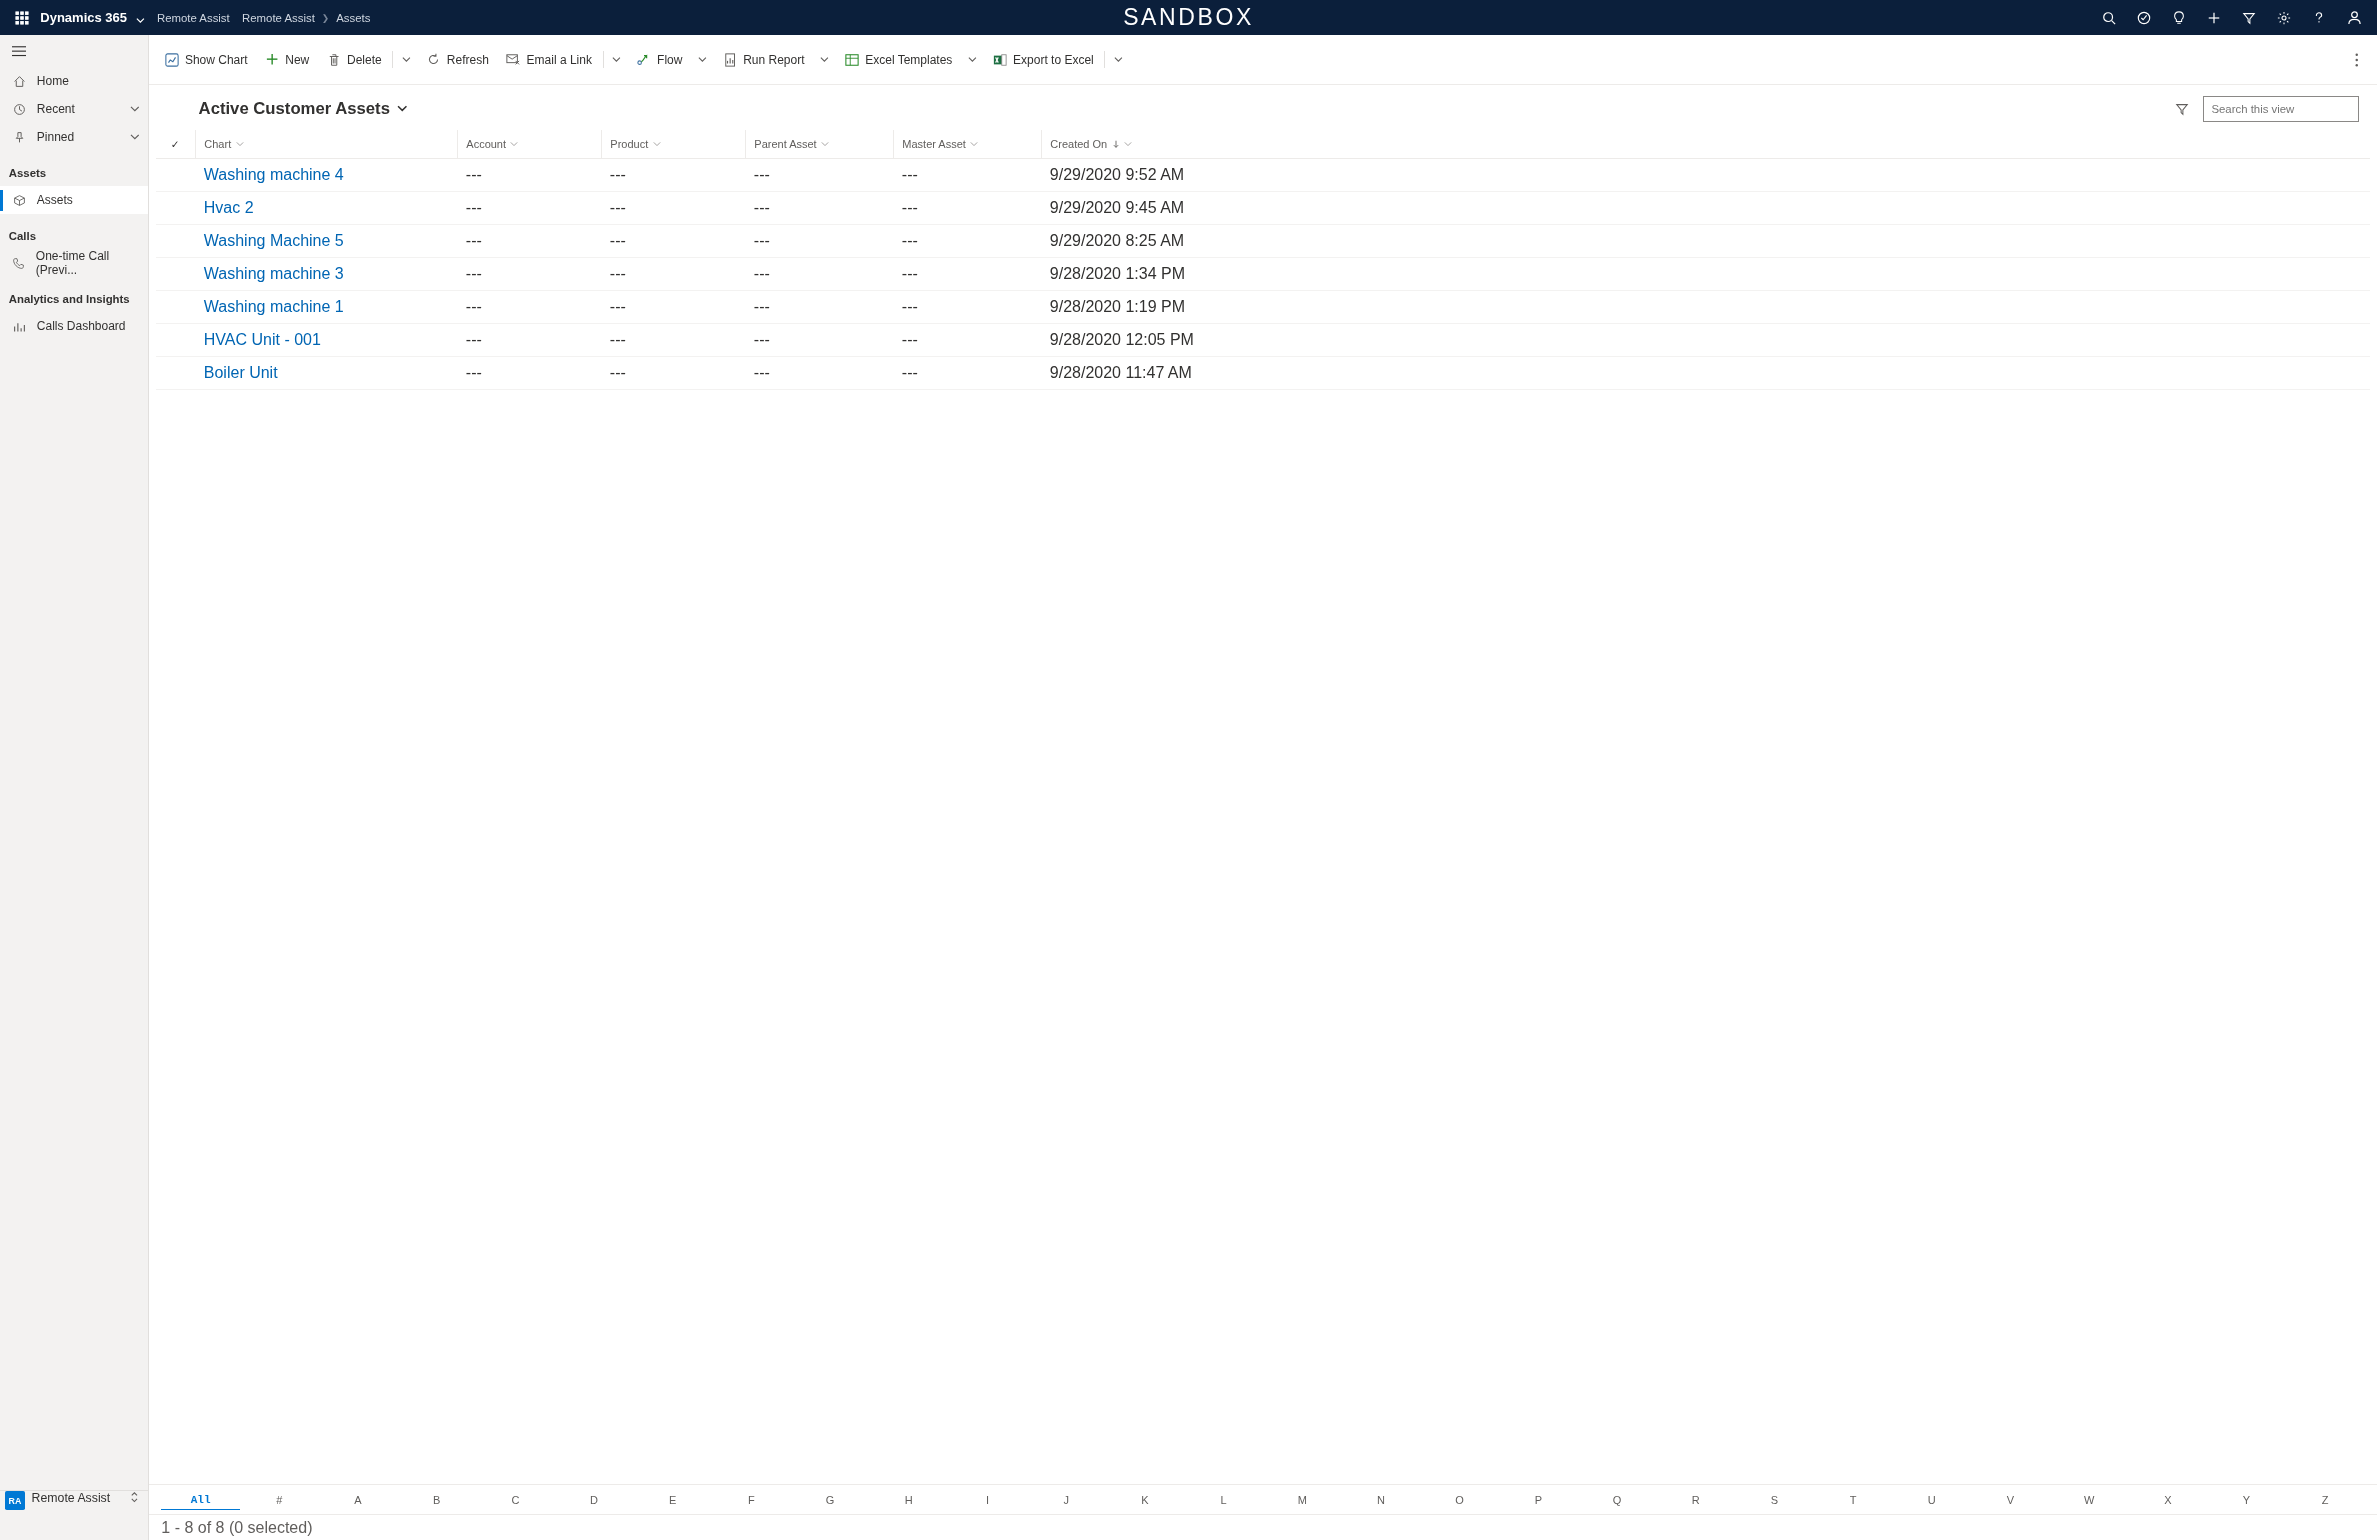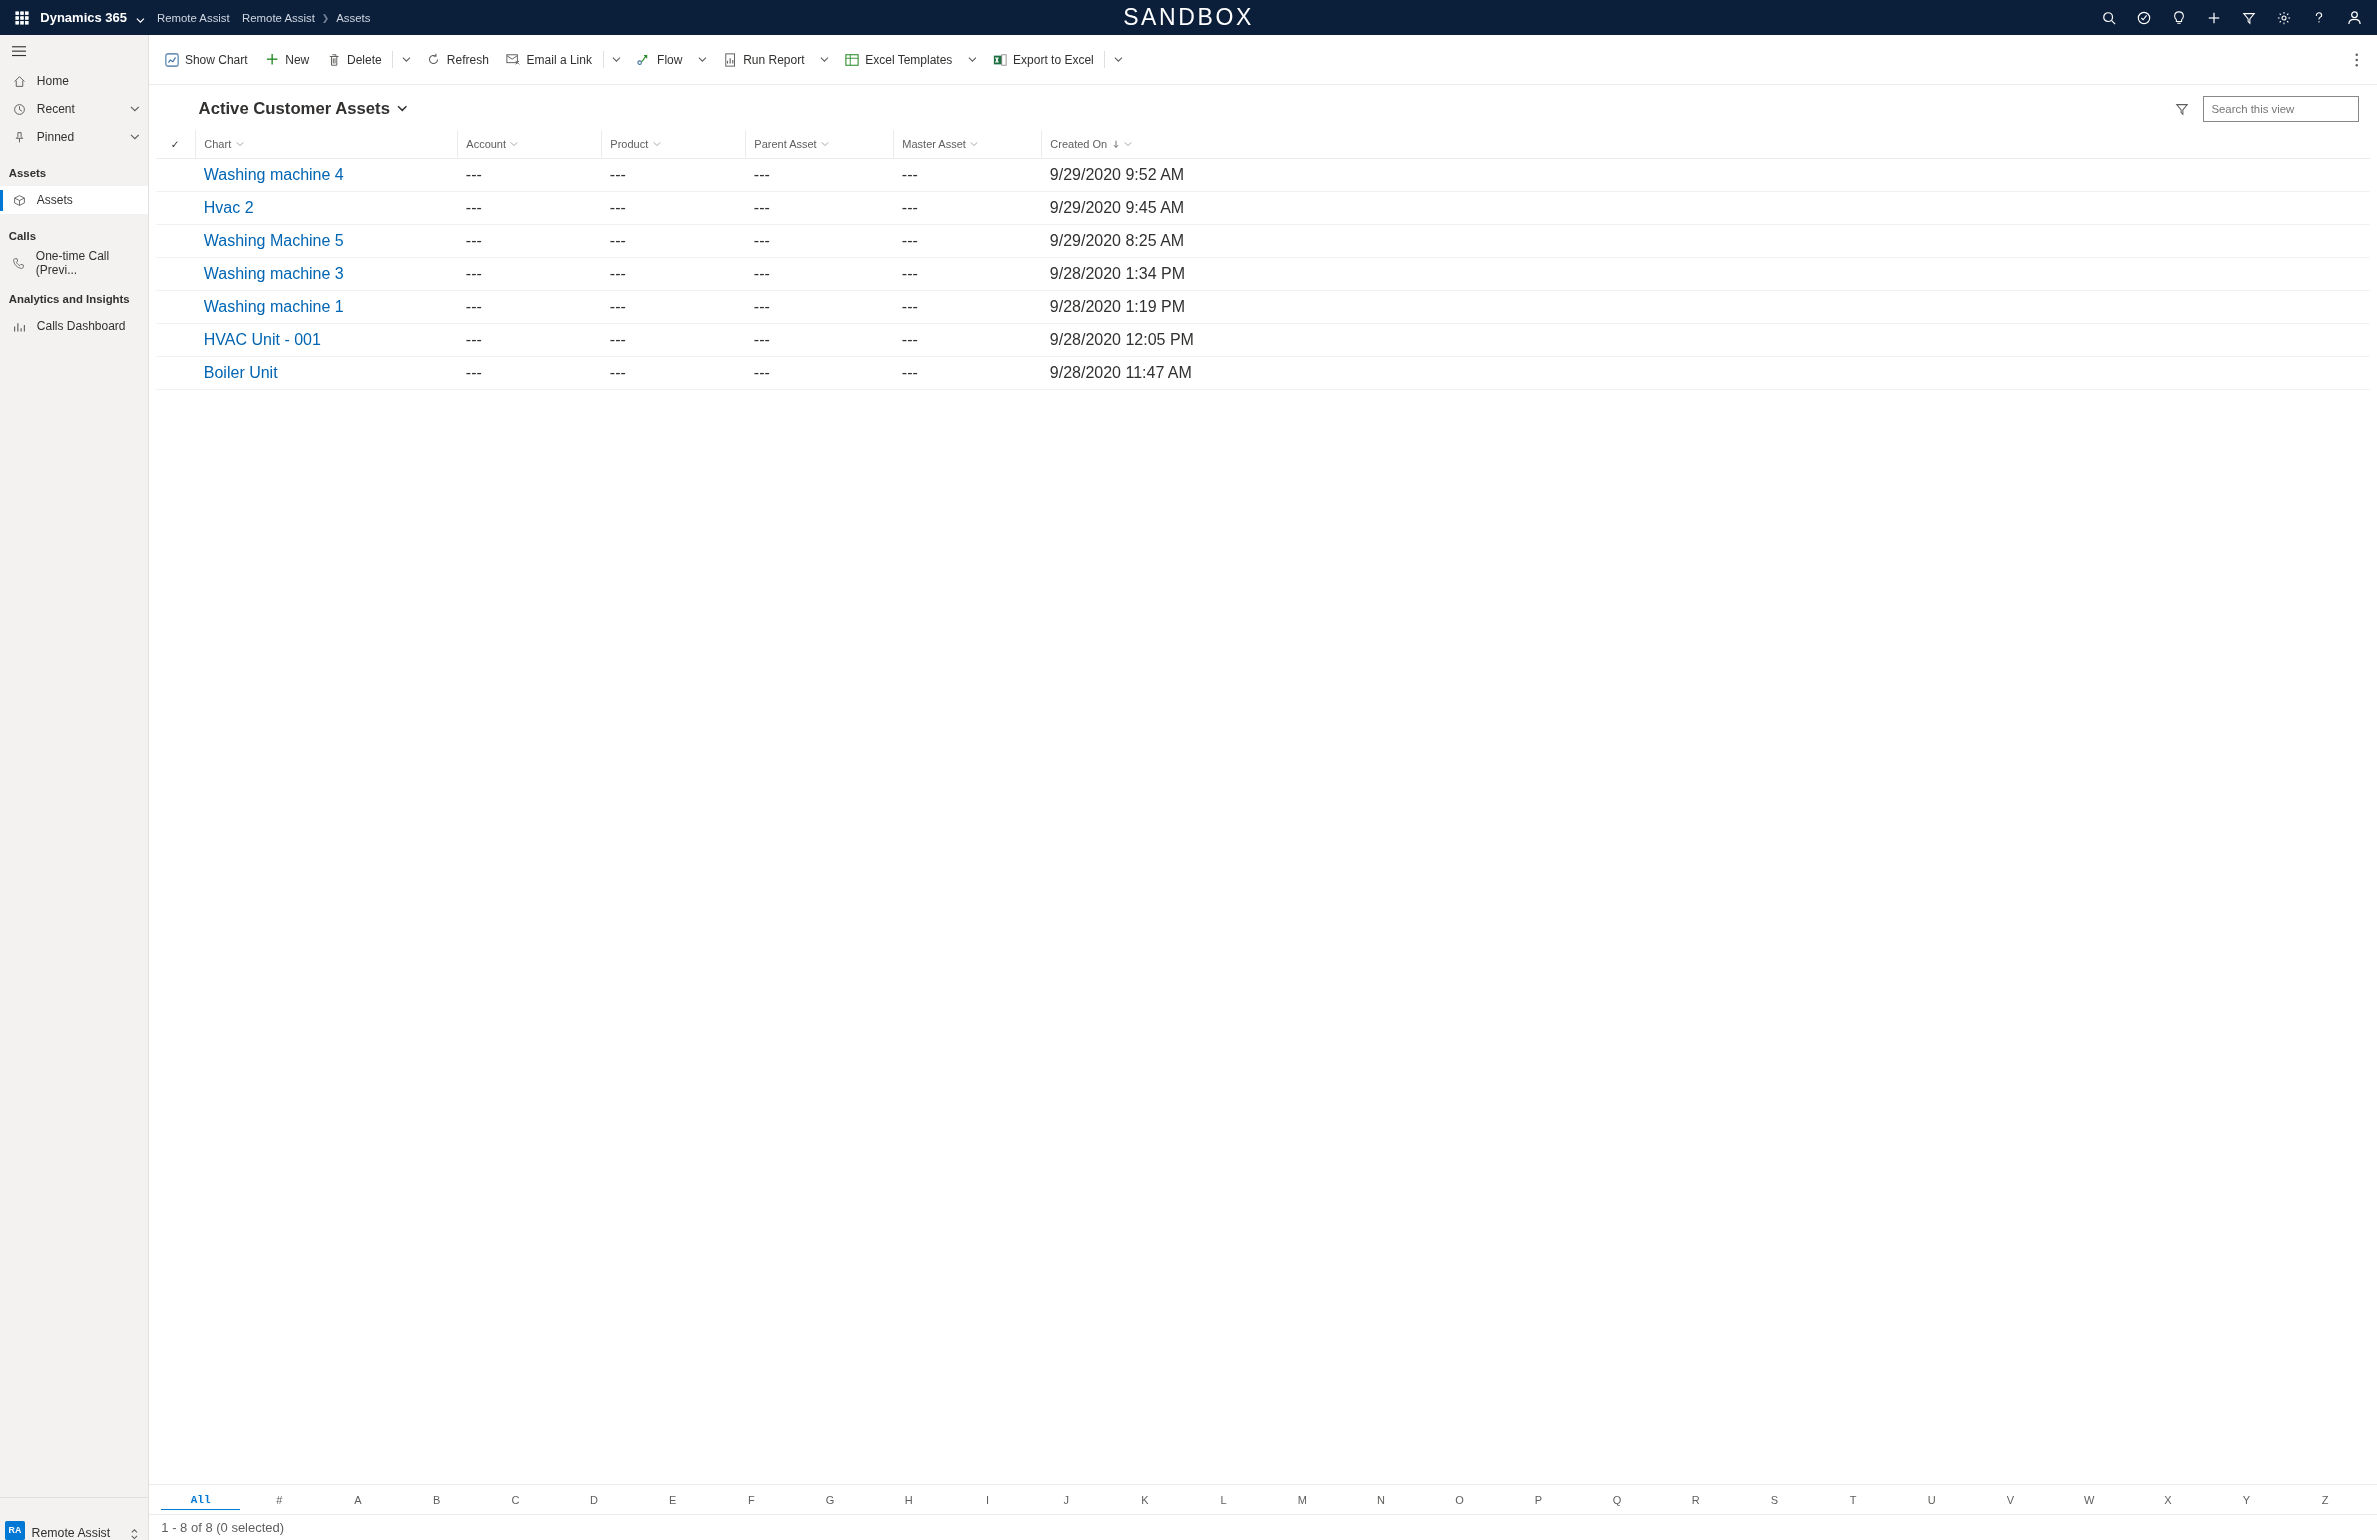--- a/index.html
+++ b/index.html
@@ -23,21 +23,21 @@
 
 
 .sidebar { width: 149px; background: #f3f2f1; border-right: 0.9px solid #e1dfdd; display: flex; flex-direction: column; }
 .sidebar .hamb { height: 32px; display: flex; align-items: center; padding-left: 12.3px; cursor: pointer; }
 .sidebar .navitem { height: 28px; display: flex; align-items: center; padding: 0 8.8px 0 12.3px; cursor: pointer; gap: 10.5px; font-size: 12px; color: #323130; position: relative; }
 .sidebar .navitem.sel { background: #fff; }
 .sidebar .navitem.sel::before { content: ""; position: absolute; left: 0; top: 3.5px; bottom: 3.5px; width: 2.6px; background: #0078d4; }
 .sidebar .navitem .ni-icon { width: 14px; height: 14px; display: flex; align-items: center; justify-content: center; color: #605e5c; }
 .sidebar .navitem .spacer { flex: 1; }
 .sidebar .grouplabel { padding: 16px 12.3px 7px 8.8px; font-size: 11.4px; font-weight: 600; color: #323130; }
-.sidebar .bottom { margin-top: auto; height: 43px; border-top: 0.9px solid #e1dfdd; display: flex; align-items: flex-end; padding: 0 8.8px 0 5.3px; gap: 7px; cursor: pointer; }
+.sidebar .bottom { margin-top: auto; height: 50px; border-top: 0.9px solid #e1dfdd; display: flex; align-items: flex-start; padding: 0 8.8px 0 5.3px; gap: 7px; cursor: pointer; }
 .sidebar .bottom .badge { width: 19.3px; height: 19.3px; background: #0078d4; color: #fff; font-size: 8.8px; font-weight: 600; display: flex; align-items: center; justify-content: center; border-radius: 1.8px; }
 
 
 .content { flex: 1; display: flex; flex-direction: column; min-width: 0; }
 
 
 .cmdbar { height: 50px; border-bottom: 0.9px solid #edebe9; display: flex; align-items: center; padding: 0 7px; gap: 0; }
 .cmdbar .cmd { height: 33px; display: flex; align-items: center; gap: 6.1px; padding: 0 8.8px; cursor: pointer; font-size: 12px; color: #323130; }
 .cmdbar .cmd .ci { width: 14px; height: 14px; display: flex; align-items: center; justify-content: center; }
 .cmdbar .sep { width: 0.9px; height: 17.6px; background: #e1dfdd; margin: 0 1.8px; }
@@ -70,21 +70,21 @@
 col.ccre { width: auto; }
 table.grid th.chk, table.grid td.chk { text-align: center; padding: 0; }
 .checkmark { color: #323130; font-size: 10.5px; }
 
 
 .alphabar { height: 30px; border-top: 0.9px solid #edebe9; display: flex; align-items: center; padding: 0 12.3px; gap: 0; }
 .alphabar .al { flex: 1; text-align: center; font-size: 11px; color: #605e5c; cursor: pointer; }
 .alphabar .al.sel { color: #0078d4; border-bottom: 1.8px solid #0078d4; font-weight: 600; padding-bottom: 3.5px; margin-bottom: -5.3px; font-family: Liberation Mono, monospace; }
 
 
-.statusbar { height: 26px; border-top: 0.9px solid #edebe9; display: flex; align-items: center; padding: 0 12.3px; font-size: 13px; color: #605e5c; }
+.statusbar { height: 26px; border-top: 0.9px solid #edebe9; display: flex; align-items: center; padding: 0 12.3px; font-size: 16px; color: #605e5c; }
 
 svg { display: block; }
 </style>
 </head>
 <body>
 
 <div class="topbar">
   <div class="waffle">
     <svg width="14" height="14" viewBox="0 0 16 16" fill="#fff">
         <rect x="1" y="1" width="3" height="3"></rect>

